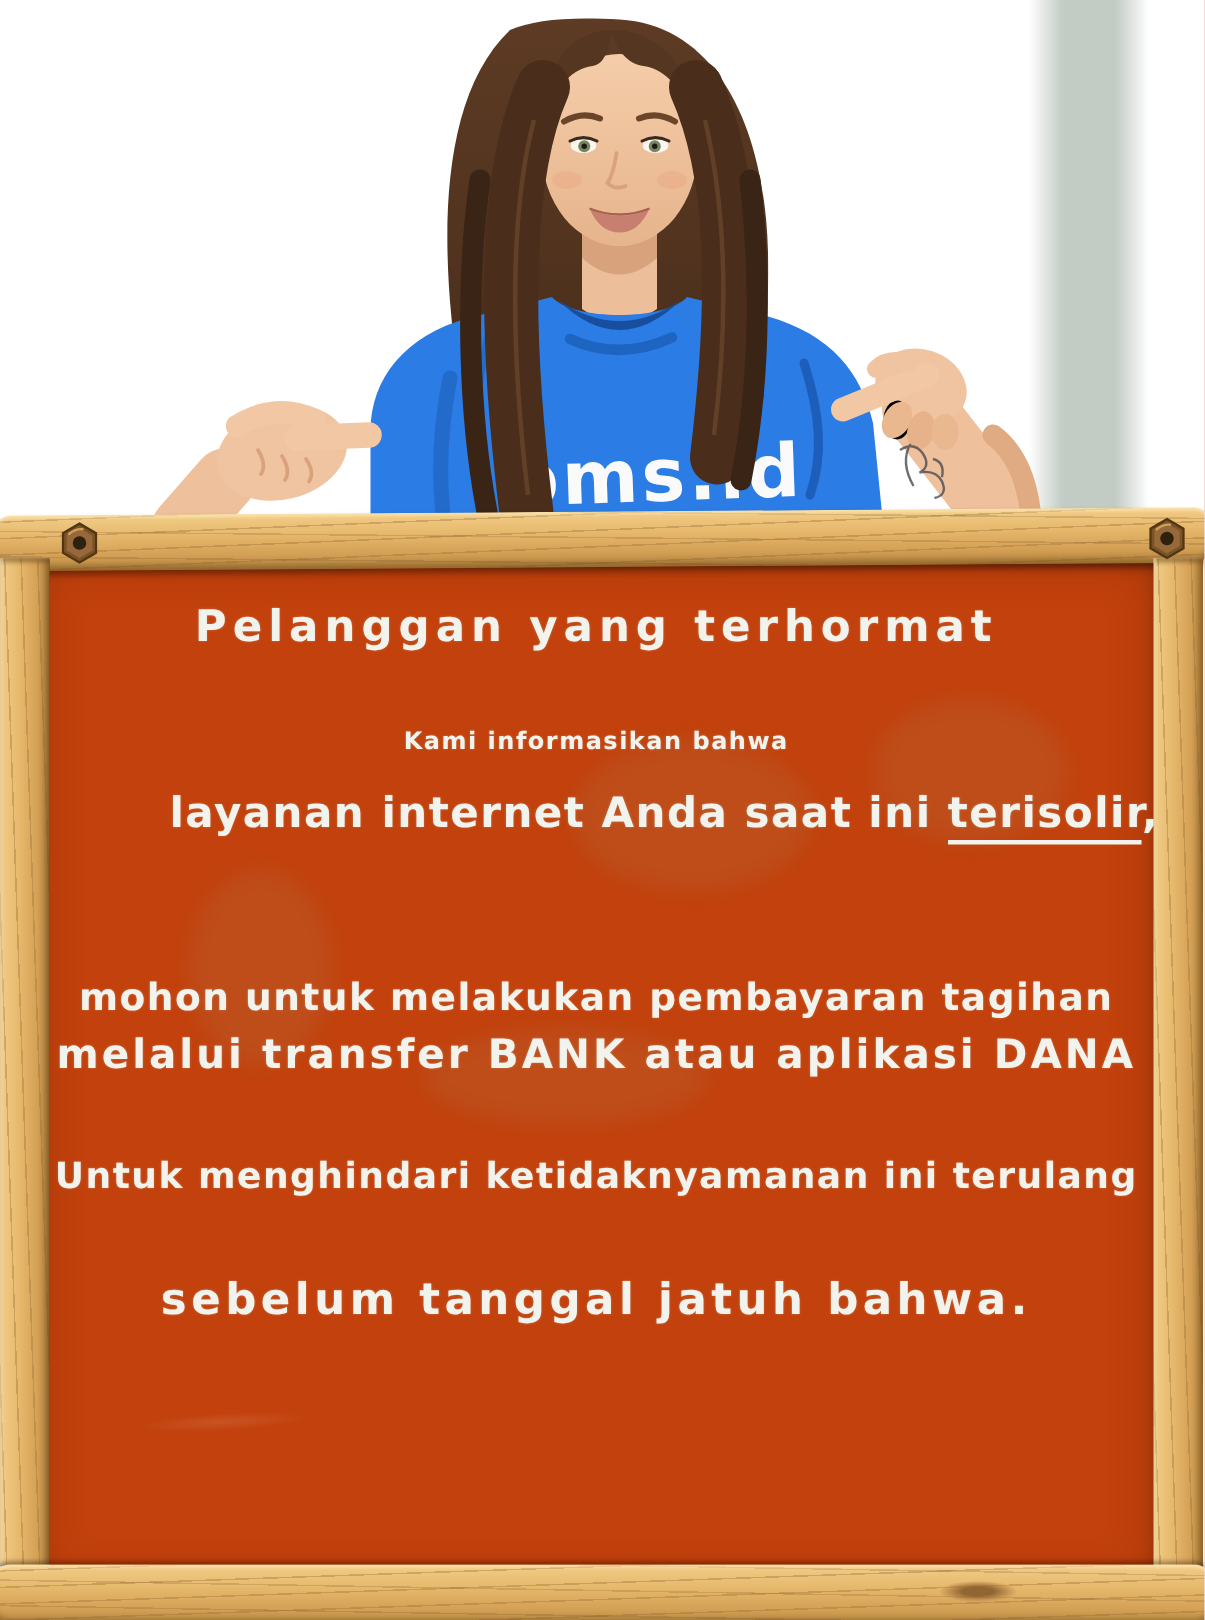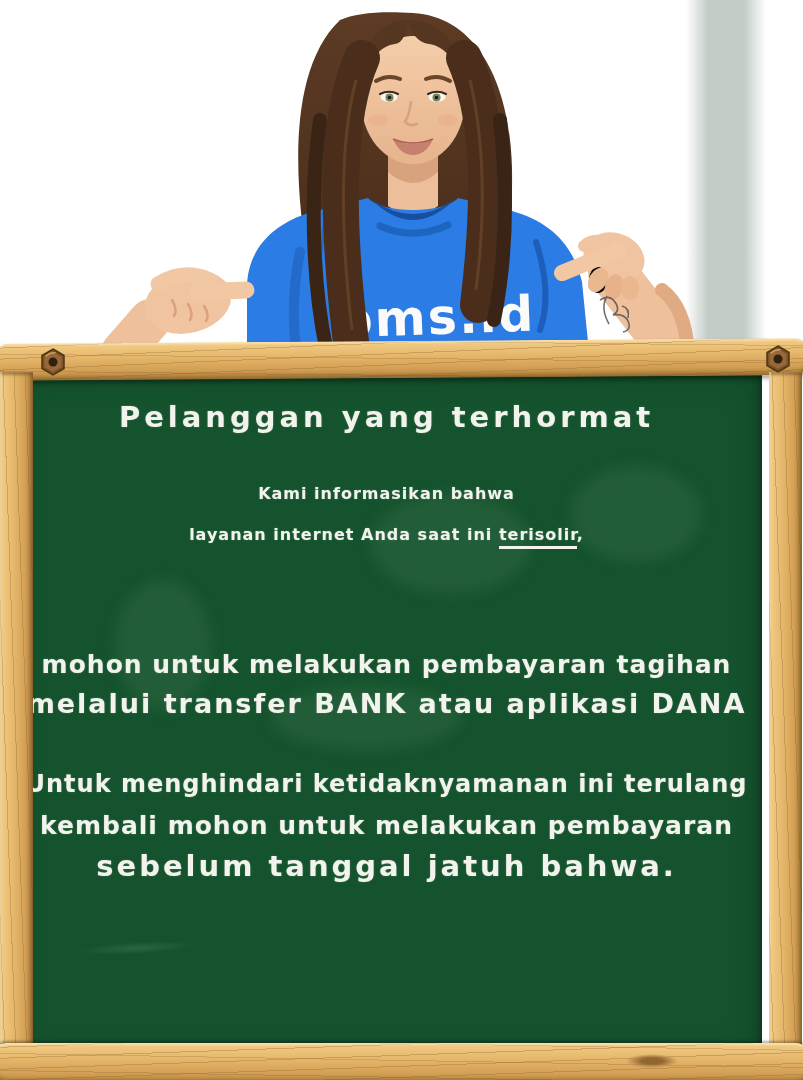--- a/index.html
+++ b/index.html
@@ -8,42 +8,42 @@
     overflow:hidden;font-family:"DejaVu Sans",sans-serif;
   }
   
   .green-strip{
     position:absolute;left:686px;top:0;width:80px;height:344px;
     background:linear-gradient(90deg,rgba(57,84,64,0) 0%,rgba(57,84,64,.30) 28%,rgba(57,84,64,.30) 72%,rgba(57,84,64,0) 100%);
   }
   .woman-svg{position:absolute;left:0;top:0;z-index:2;}
   
   .board{
-    position:absolute;left:11px;top:370px;width:751px;height:690px;z-index:3;
-    background:#14532d;
+    position:absolute;left:22px;top:370px;width:751px;height:690px;z-index:3;
+    background:#c2410c;
     box-shadow:inset 0 4px 10px rgba(0,0,0,.45), inset 0 0 34px rgba(0,0,0,.22);
     overflow:hidden;
   }
   .blob{position:absolute;border-radius:50%;background:rgba(160,190,160,.10);filter:blur(7px);}
   .blob1{left:360px;top:124px;width:160px;height:100px;}
   .blob2{left:560px;top:96px;width:130px;height:96px;}
   .blob3{left:260px;top:316px;width:190px;height:64px;}
   .blob4{left:104px;top:210px;width:96px;height:130px;}
   .smudge{position:absolute;left:66px;top:572px;width:120px;height:12px;
     background:radial-gradient(ellipse at center,rgba(255,255,255,.10),rgba(255,255,255,0) 70%);
     transform:rotate(-3deg);}
   
   .line{
     position:absolute;left:0;right:0;text-align:center;white-space:nowrap;
     color:#f2f3ec;font-weight:bold;letter-spacing:1px;
     text-shadow:0 0 2px rgba(246,246,240,.25);
   }
   .title   {top:30px; font-size:29px;letter-spacing:4px;}
   .l1      {top:114px;font-size:16px;}
-  .l2      {top:155px;font-size:16px;}
+  .l2      {top:155px;font-size:28px;text-align:right;}
   .l3      {top:198px;font-size:24px;}
   .l4      {top:240px;font-size:24px;}
   .l5      {top:280px;font-size:25px;}
   .l6      {top:318px;font-size:27px;letter-spacing:2px;}
   .l7      {top:400px;font-size:24px;}
   .l8      {top:441px;font-size:25px;}
   .l9      {top:479px;font-size:29px;letter-spacing:3px;}
   .closing {top:612px;font-size:28px;letter-spacing:3px;}
   .underline{border-bottom:3px solid #f2f3ec;padding-bottom:2px;}
   
@@ -200,21 +200,20 @@
     <div class="blob blob3"></div>
     <div class="blob blob4"></div>
     <div class="smudge"></div>
 
     <div class="line title">Pelanggan yang terhormat</div>
     <div class="line l1">Kami informasikan bahwa</div>
     <div class="line l2"><span>layanan internet Anda saat ini </span><span class="underline">terisolir</span><span>,</span></div>
     <div class="line l5">mohon untuk melakukan pembayaran tagihan</div>
     <div class="line l7">Untuk menghindari ketidaknyamanan ini terulang</div>
     <div class="line l6">melalui transfer BANK atau aplikasi DANA</div>
-    <div class="line l8">kembali mohon untuk melakukan pembayaran</div>
     <div class="line l9">sebelum tanggal jatuh bahwa.</div>
   </div>
 
   <div class="rail-top wood"></div>
   <div class="stile-left woodv"></div>
   <div class="stile-right woodv"></div>
   <div class="rail-bottom wood"></div>
   <div class="knot"></div>
 
   <svg class="bolt bolt-left" viewBox="0 0 30 30">

